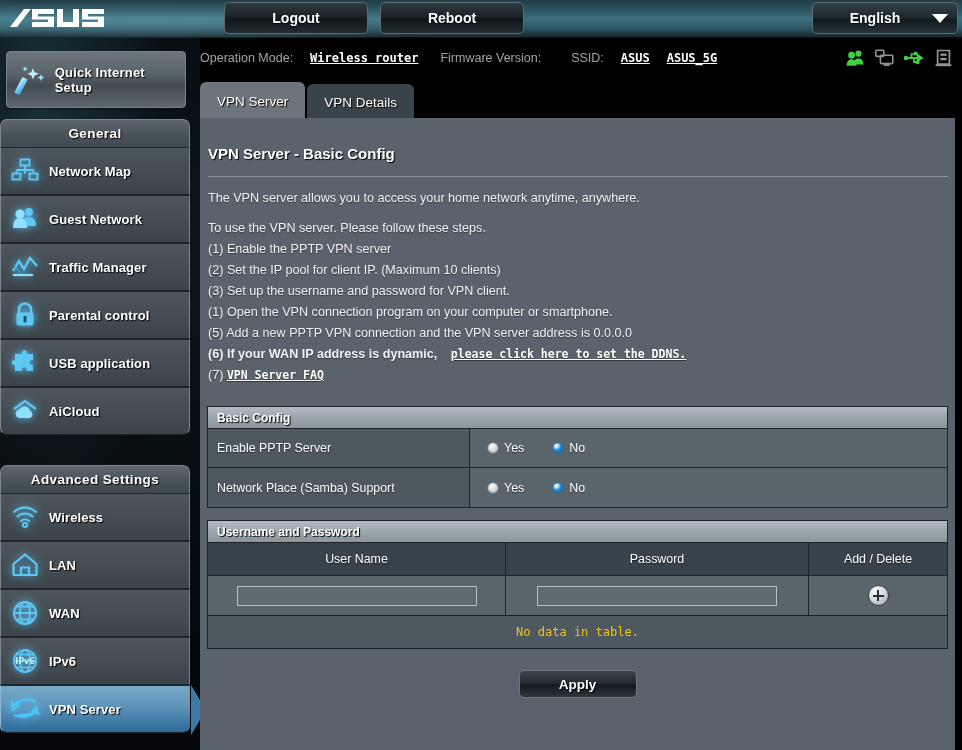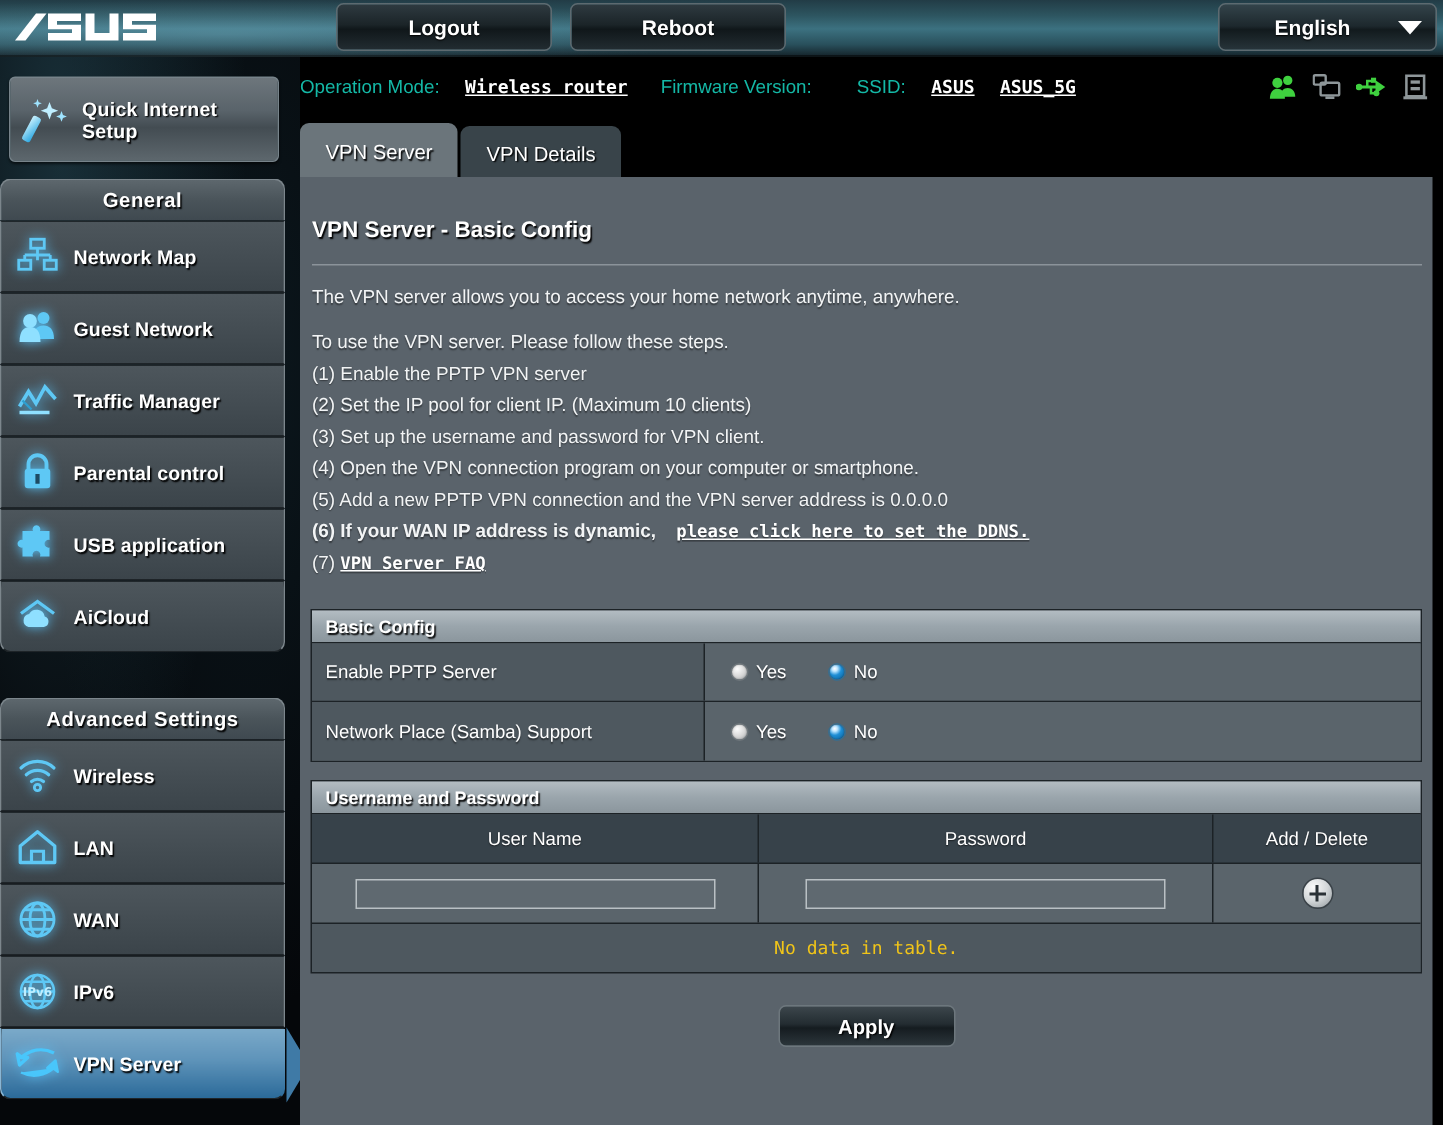--- a/index.html
+++ b/index.html
@@ -57,21 +57,21 @@
     border-top: 9px solid #fff;
   }
 
   
   .infobar {
     position: absolute; left: 200px; top: 38px; width: 762px; height: 40px;
     background: #000; color: #e9eef0; font-size: 12.5px;
     display: flex; align-items: center;
   }
   .infobar .seg { white-space: nowrap; }
-  .lbl { color: #14b8a6; }
+  .lbl { color: #a3a3a3; }
   .val-mono {
     font-family: "DejaVu Sans Mono", monospace; font-weight: bold; font-size: 12px;
     color: #ffffff; text-decoration: underline; cursor: pointer;
   }
   .gap-sm { display:inline-block; width: 10px; }
   .gap-md { display:inline-block; width: 22px; }
   .gap-lg { display:inline-block; width: 30px; }
   .status-icons {
     position: absolute; right: 10px; top: 0; height: 40px;
     display: flex; align-items: center; gap: 10px;
@@ -502,21 +502,21 @@
 
     <div class="panel-title">VPN Server - Basic Config</div>
     <div class="panel-rule"></div>
 
     <div class="desc">
       <p>The VPN server allows you to access your home network anytime, anywhere.</p>
       <p class="tight">To use the VPN server. Please follow these steps.</p>
       <p class="tight">(1) Enable the PPTP VPN server</p>
       <p class="tight">(2) Set the IP pool for client IP. (Maximum 10 clients)</p>
       <p class="tight">(3) Set up the username and password for VPN client.</p>
-      <p class="tight">(4) Open the VPN connection program on your computer or smartphone.</p>
+      <p class="tight">(1) Open the VPN connection program on your computer or smartphone.</p>
       <p class="tight">(5) Add a new PPTP VPN connection and the VPN server address is 0.0.0.0</p>
       <p class="tight">
         <span class="b">(6) If your WAN IP address is dynamic,</span>
         <span class="gap-sm"></span><span class="linkmono">please click here to set the DDNS.</span>
       </p>
       <p class="tight">
         <span>(7)</span>
         <span class="linkmono">VPN Server FAQ</span>
       </p>
     </div>

